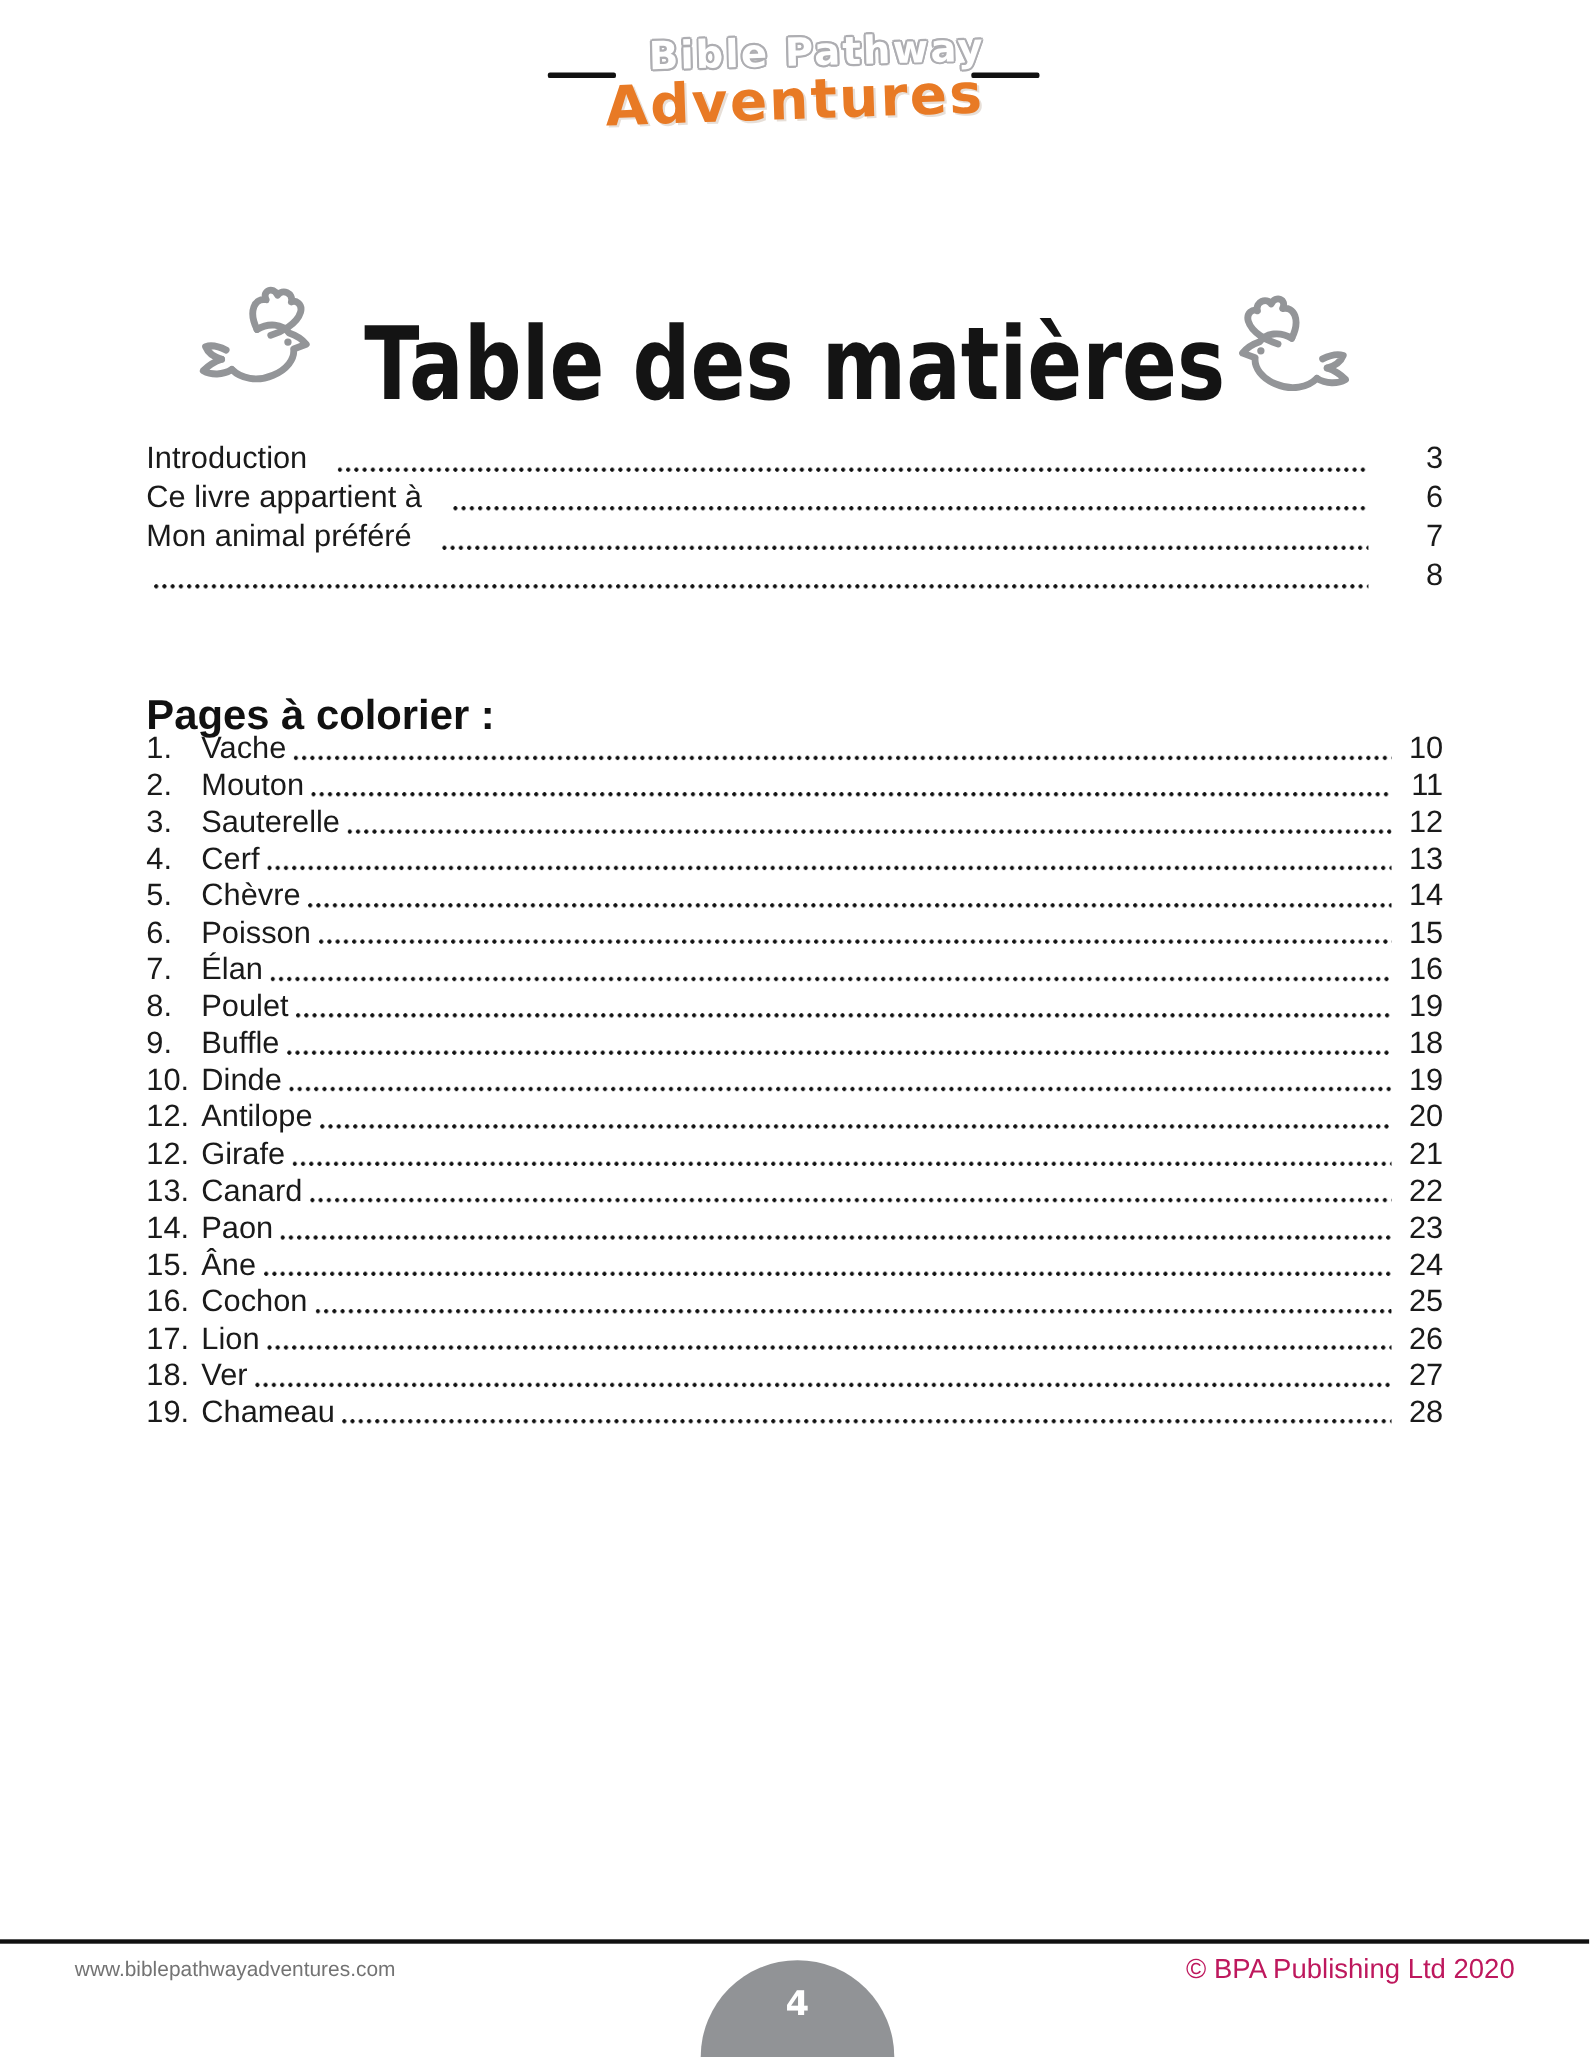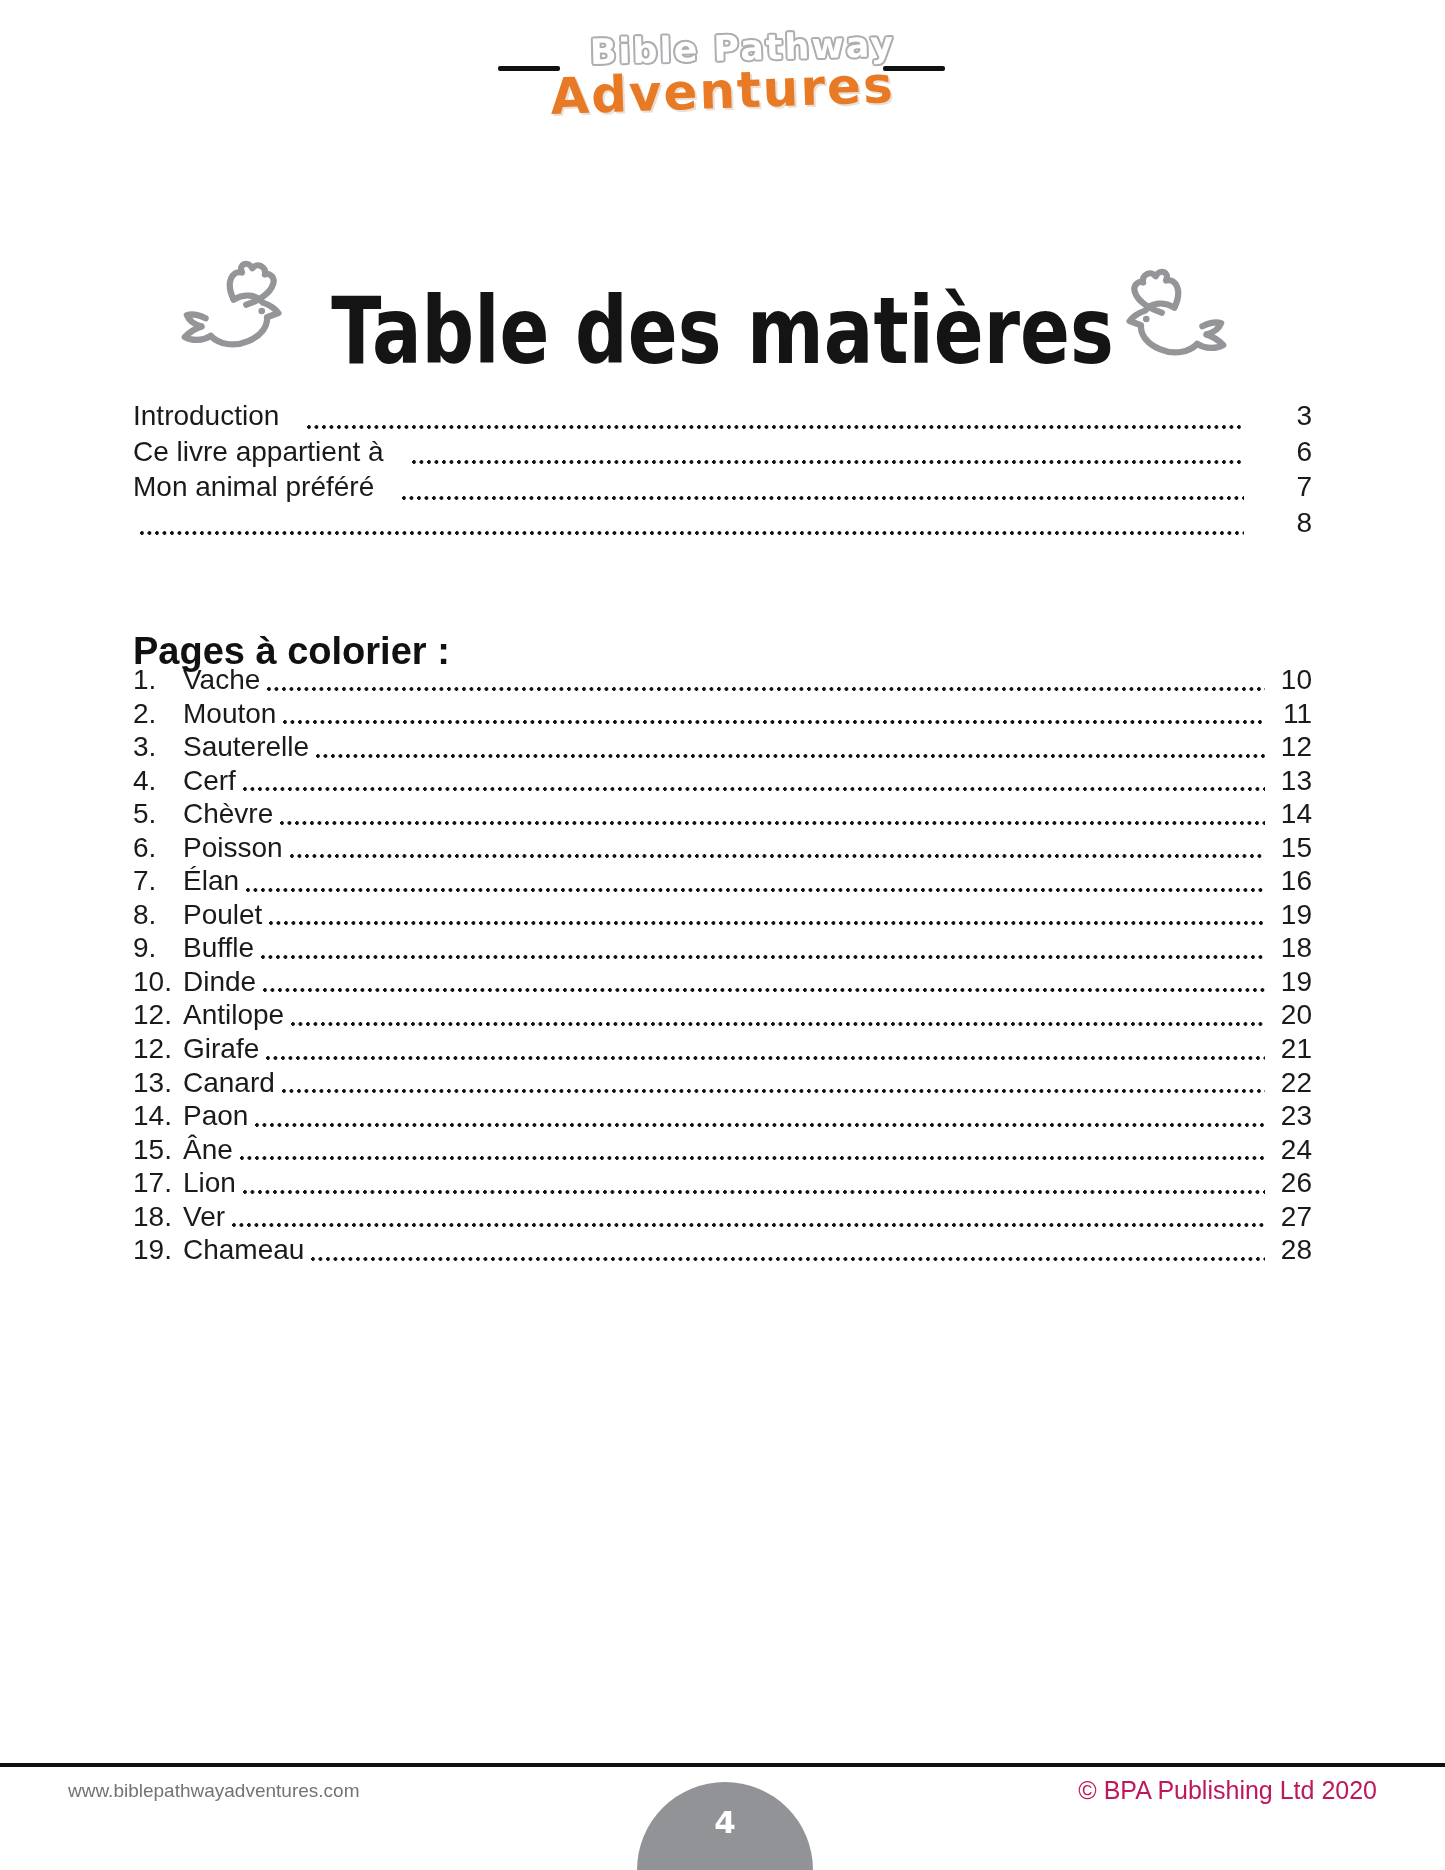--- a/index.html
+++ b/index.html
@@ -254,20 +254,26 @@
         <span class="toc-page">23</span>
       </div>
 
       <div class="toc-row">
         <span class="toc-num">15.</span>
         <span class="toc-label">Âne</span>
         <span class="dots"></span>
         <span class="toc-page">24</span>
       </div>
 
+      <div class="toc-row">
+        <span class="toc-num">16.</span>
+        <span class="toc-label">Cochon</span>
+        <span class="dots"></span>
+        <span class="toc-page">25</span>
+      </div>
 
       <div class="toc-row">
         <span class="toc-num">17.</span>
         <span class="toc-label">Lion</span>
         <span class="dots"></span>
         <span class="toc-page">26</span>
       </div>
 
       <div class="toc-row">
         <span class="toc-num">18.</span>

